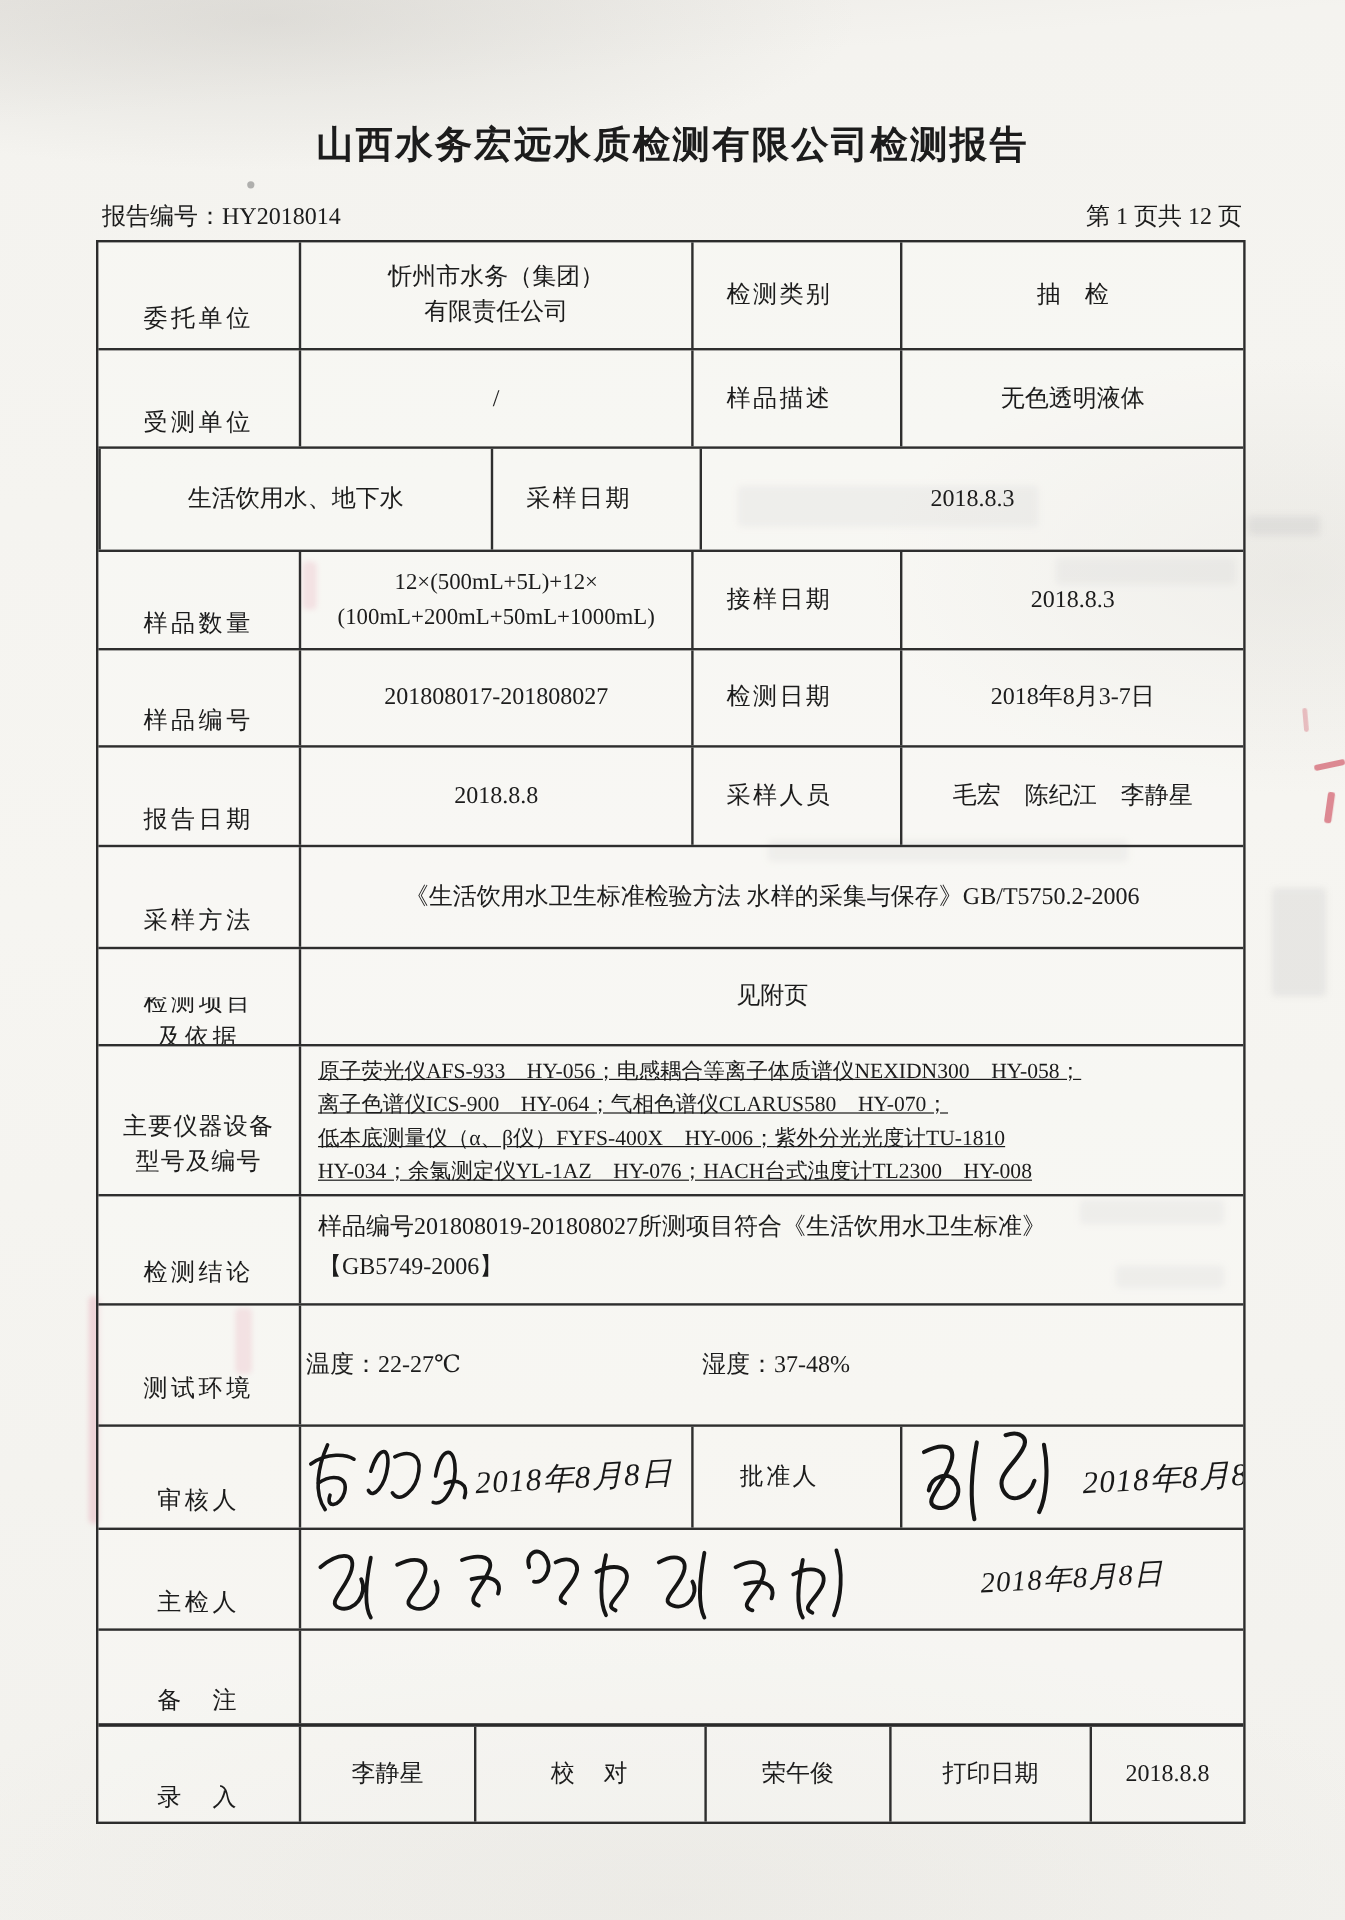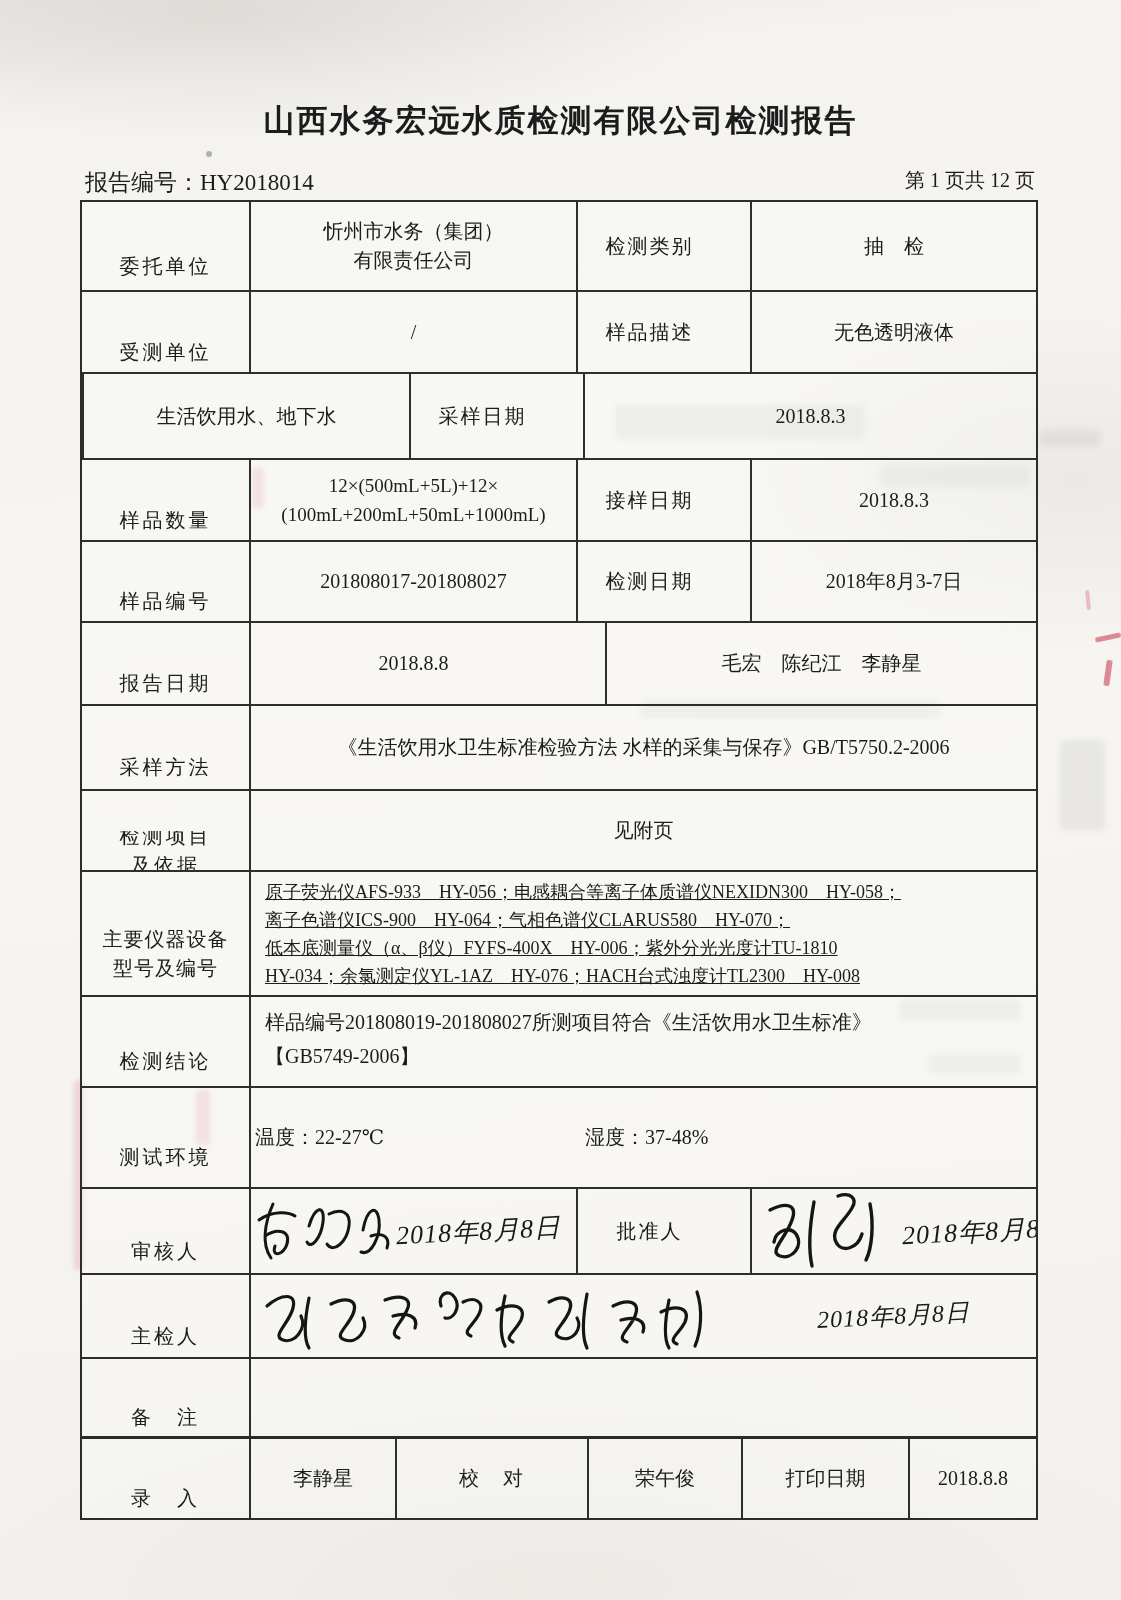--- a/index.html
+++ b/index.html
@@ -12,21 +12,21 @@
       radial-gradient(ellipse 700px 180px at 20% 1%, rgba(190,188,182,.35), rgba(0,0,0,0) 70%),
       radial-gradient(ellipse 500px 260px at 96% 30%, rgba(210,208,202,.30), rgba(0,0,0,0) 70%),
       radial-gradient(ellipse 900px 300px at 50% 99%, rgba(216,214,208,.25), rgba(0,0,0,0) 75%),
       linear-gradient(175deg, #eceae6 0%, #f4f3ef 6%, #f6f5f1 45%, #f2f1ed 100%);
     overflow:hidden;
   }
   .title {
     position:absolute; top:100px; left:0; width:100%;
     text-align:center; font-size:31px; font-weight:bold; letter-spacing:2px;
   }
-  .meta-line { position:absolute; top:167px; left:85px; width:950px; font-size:23px; }
+  .meta-line { position:absolute; top:167px; left:85px; width:950px; font-size:20px; }
   .page-info { position:absolute; top:167px; right:86px; font-size:20px; }
 
   .report-table {
     position:absolute; left:80px; top:200px; width:958px;
     border:2px solid #2c2c2c;
     background:rgba(252,251,249,.35);
   }
   .row { display:flex; width:100%; border-top:2px solid #2e2e2e; }
   .row.first { border-top:none; }
   .row.thick { border-top:3px solid #2a2a2a; }
@@ -133,20 +133,21 @@
   <div class="row h-no">
     <div class="cell nb c-label">样品编号</div>
     <div class="cell c-val">201808017-201808027</div>
     <div class="cell c-label2">检测日期</div>
     <div class="cell c-val2">2018年8月3-7日</div>
   </div>
 
   <div class="row h-rdate">
     <div class="cell nb c-label">报告日期</div>
     <div class="cell c-val">2018.8.8</div>
+    <div class="cell c-label2">采样人员</div>
     <div class="cell c-val2">毛宏　陈纪江　李静星</div>
   </div>
 
   <div class="row h-method">
     <div class="cell nb c-label">采样方法</div>
     <div class="cell c-wide">《生活饮用水卫生标准检验方法 水样的采集与保存》GB/T5750.2-2006</div>
   </div>
 
   <div class="row h-items">
     <div class="cell nb c-label">检测项目

